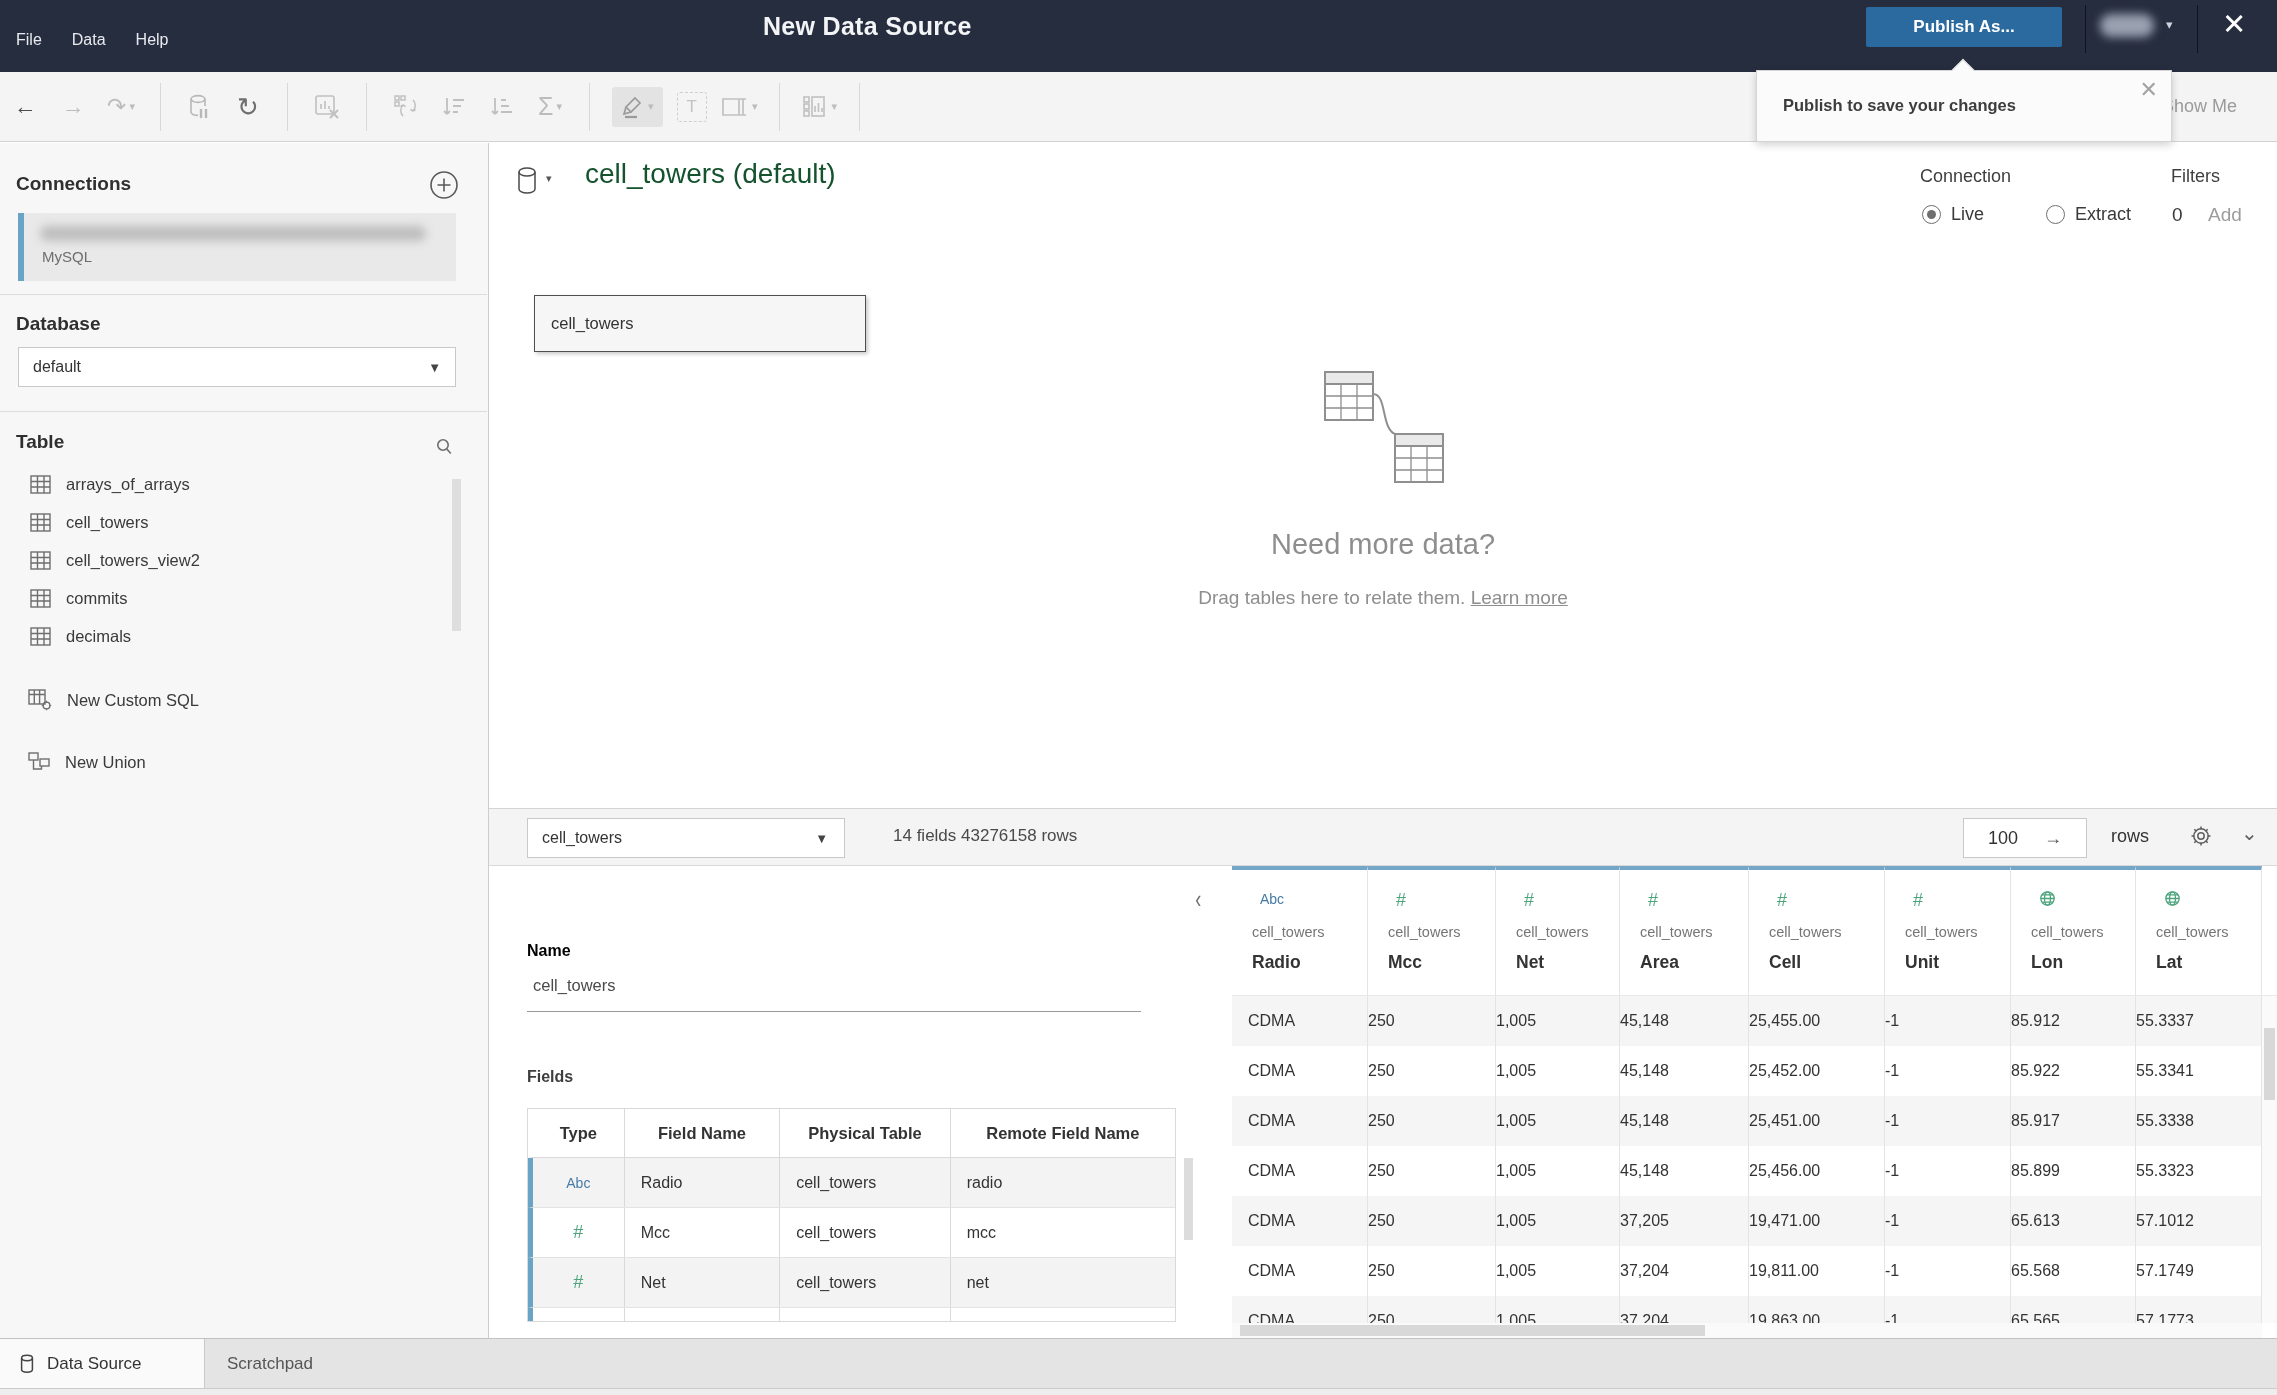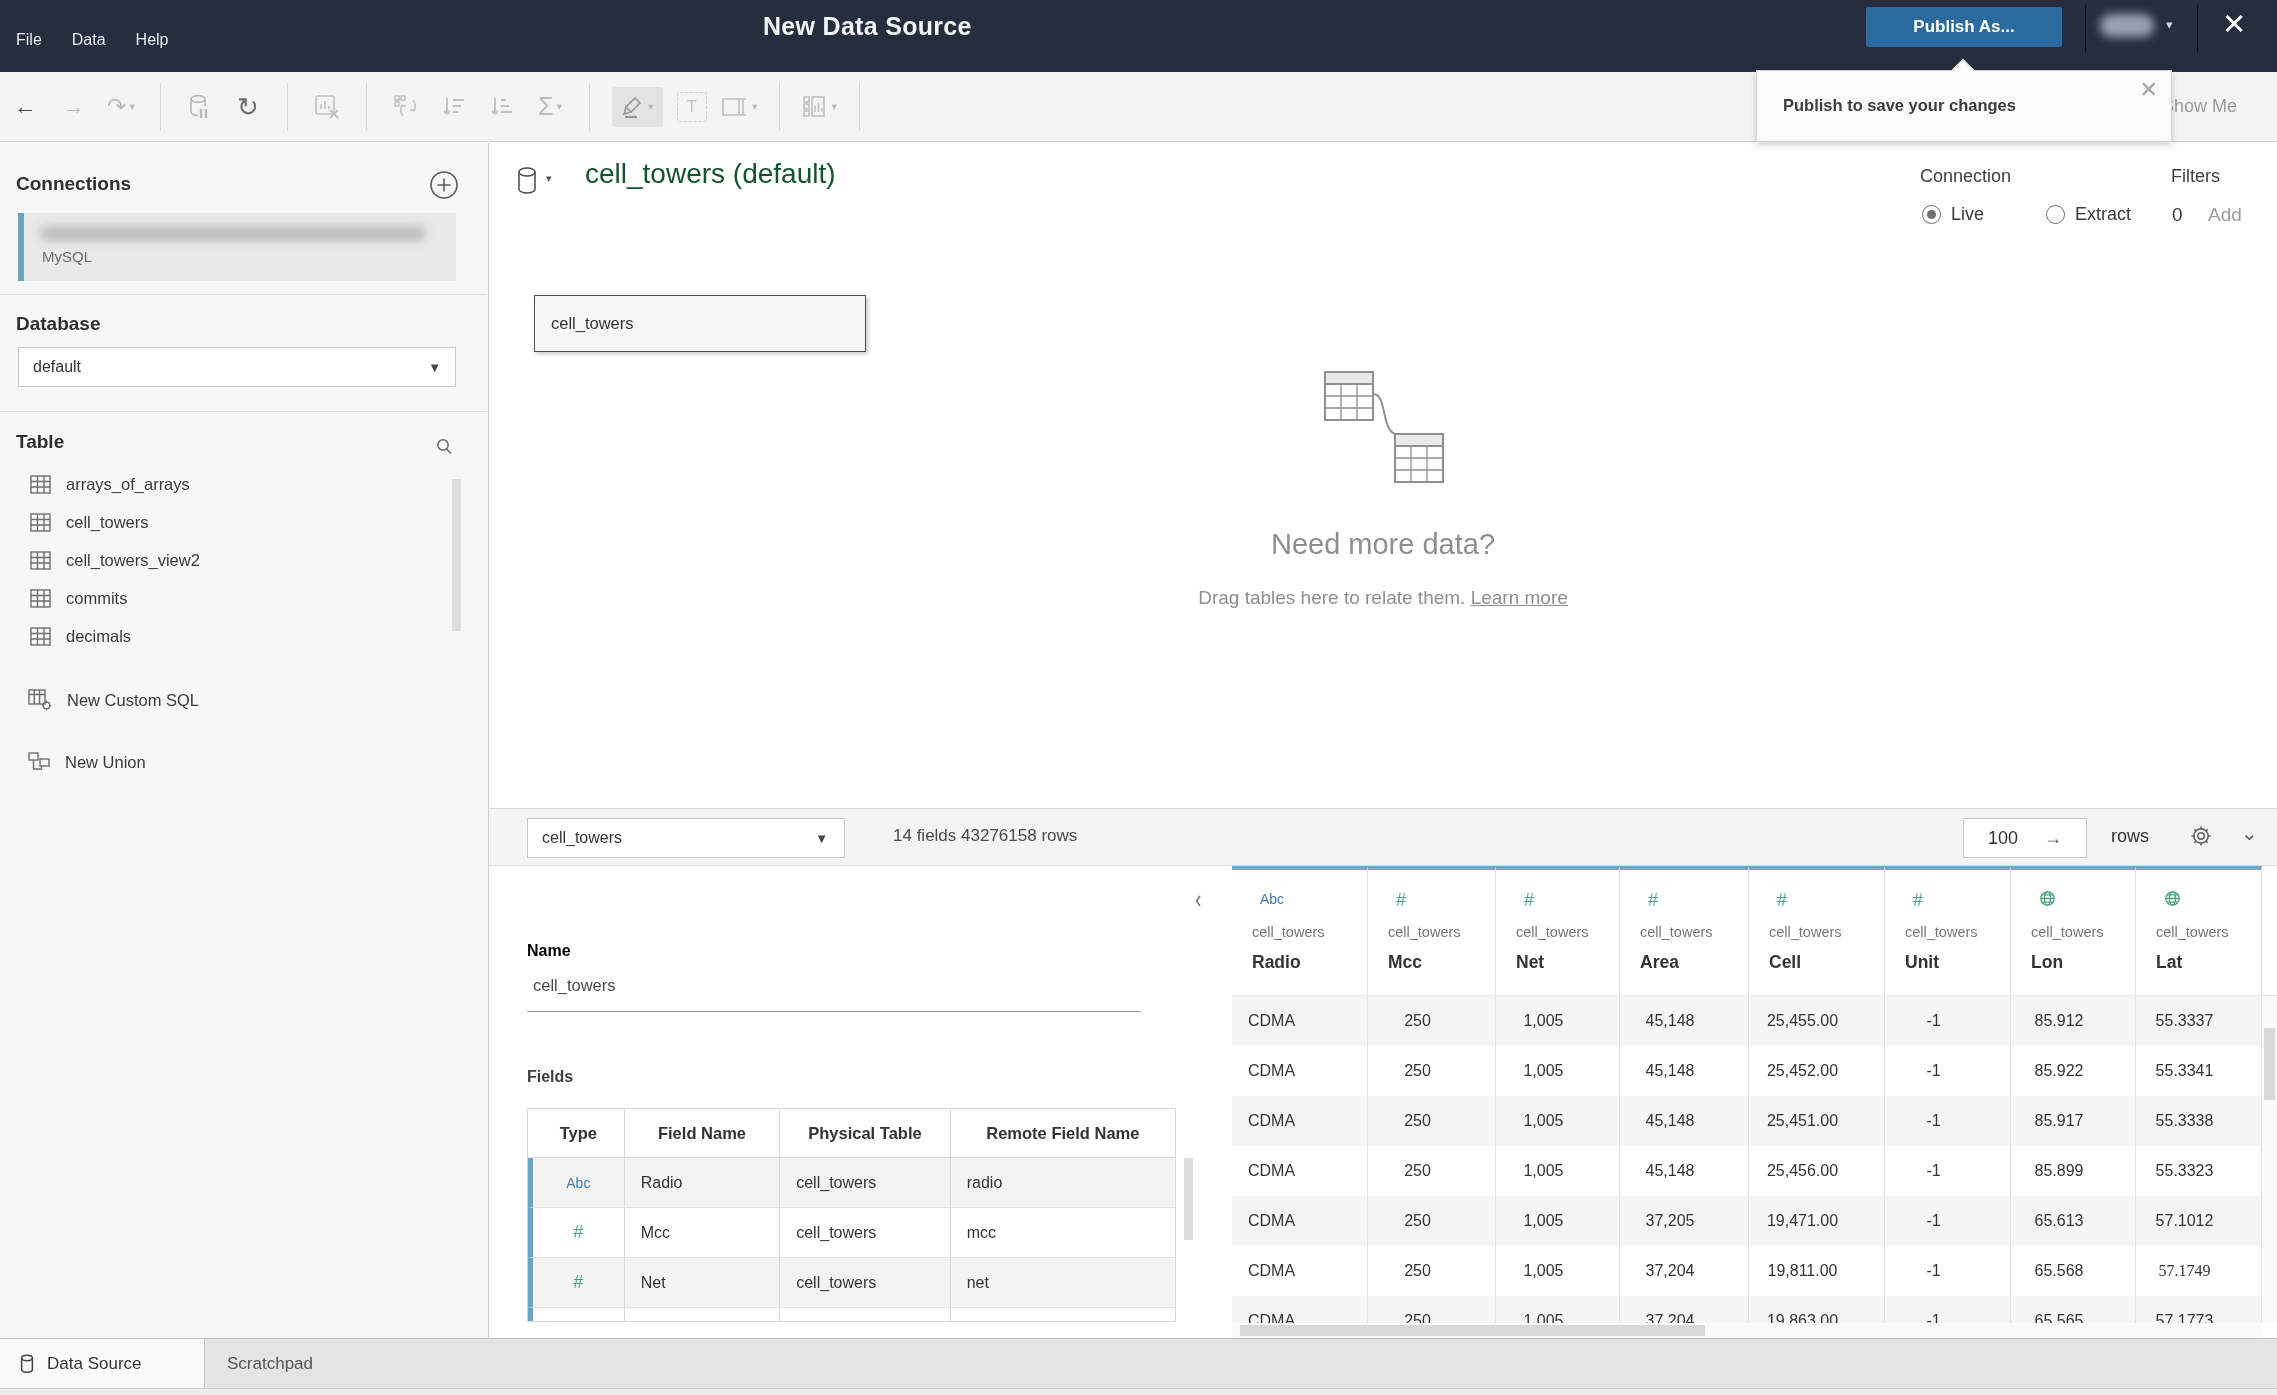--- a/index.html
+++ b/index.html
@@ -127,21 +127,21 @@
   .grid { position:absolute; left:1232px; top:866px; right:0; bottom:57px; background:#fff; overflow:hidden; }
   .ghead { display:flex; height:130px; border-bottom:1px solid #e9e9e9; }
   .gcol { border-top:4px solid #74a6c8; border-right:1px solid #e4e4e4; padding:20px 0 0 20px; }
   .gcol .ic { display:block; padding-left:8px; height:26px; }
   .g-table { display:block; font-size:14.5px; color:#757575; margin-top:8px; }
   .g-name { display:block; font-size:17.5px; font-weight:700; color:#333; margin-top:12px; }
   .grows { height:327px; overflow:hidden; }
   .grow { display:flex; height:50px; }
   .grow:nth-child(odd) { background:#f5f5f5; }
   .gcell { border-right:1px solid #e4e4e4; line-height:50px; font-size:16px; color:#333; }
-  .c-str { padding-left:16px; } .c-num { text-align:center; padding-right:28px; }
+  .c-str { padding-left:16px; } .c-num { text-align:left; padding-right:28px; }
   .hscroll { position:absolute; left:0; right:15px; bottom:0; height:15px; background:#fafafa; }
   .hthumb { position:absolute; left:8px; top:2px; width:465px; height:11px; background:#d8d8d8; }
   .vscroll { position:absolute; right:0; top:130px; width:15px; bottom:15px; background:#fafafa; }
   .vthumb { position:absolute; left:2px; top:32px; width:11px; height:72px; background:#d8d8d8; }
   
   .tabbar { position:absolute; left:0; right:0; bottom:7px; height:50px; background:#e4e4e4;
             border-top:1px solid #c2c2c2; }
   .tab-active { position:absolute; left:0; top:0; width:205px; height:50px; background:#fafafa;
                 border-right:1px solid #c9c9c9; display:flex; align-items:center; gap:11px;
                 padding-left:20px; font-size:17px; color:#333; }
@@ -580,21 +580,21 @@
           <div class="gcell c-num" style="width: 126px;">57.1012</div>
         </div>
         <div class="grow">
           <div class="gcell c-str" style="width: 136px;">CDMA</div>
           <div class="gcell c-num" style="width: 128px;">250</div>
           <div class="gcell c-num" style="width: 124px;">1,005</div>
           <div class="gcell c-num" style="width: 129px;">37,204</div>
           <div class="gcell c-num" style="width: 136px;">19,811.00</div>
           <div class="gcell c-num" style="width: 126px;">-1</div>
           <div class="gcell c-num" style="width: 125px;">65.568</div>
-          <div class="gcell c-num" style="width: 126px; font-family: Liberation Serif, serif;">57.1749</div>
+          <div class="gcell c-num" style="width: 126px;">57.1749</div>
         </div>
         <div class="grow">
           <div class="gcell c-str" style="width: 136px;">CDMA</div>
           <div class="gcell c-num" style="width: 128px;">250</div>
           <div class="gcell c-num" style="width: 124px;">1,005</div>
           <div class="gcell c-num" style="width: 129px;">37,204</div>
           <div class="gcell c-num" style="width: 136px;">19,863.00</div>
           <div class="gcell c-num" style="width: 126px;">-1</div>
           <div class="gcell c-num" style="width: 125px;">65.565</div>
           <div class="gcell c-num" style="width: 126px;">57.1773</div>

